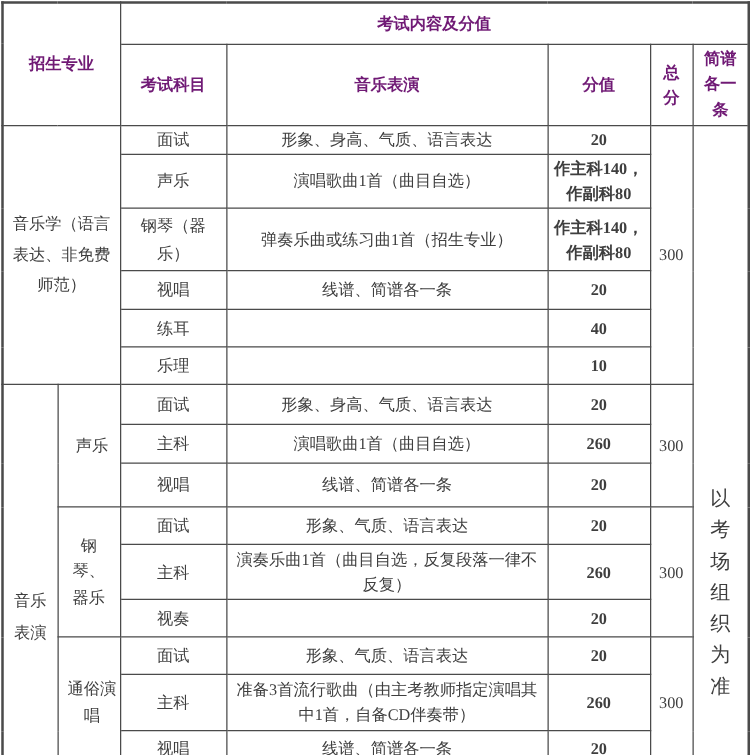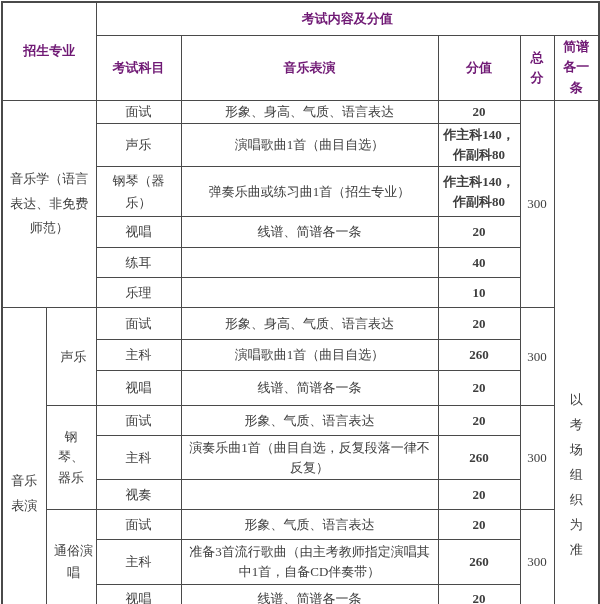--- a/index.html
+++ b/index.html
@@ -35,21 +35,21 @@
   .w30 { width: 30px; margin: 0 auto; word-break: break-all; line-height: 1.6; }
   .w46 { width: 46px; margin: 0 auto; word-break: break-all; line-height: 1.7; }
   .w56 { width: 56px; margin: 0 auto; word-break: break-all; line-height: 1.7; }
   .w82 { width: 82px; margin: 0 auto; word-break: break-all; line-height: 1.9; }
   .major2-label { width: 28px; margin: 26px auto 0; word-break: break-all; line-height: 1.9; }
   .vtext {
     width: 17px;
     margin: 195px auto 0;
     word-break: break-all;
     line-height: 25px;
-    font-size: 13px;
+    font-size: 16px;
   }
   td.score-num { font-size: 13px; font-weight: bold; }
   td.total-cell { padding: 0 1px; font-size: 13px; }
 </style>
 </head>
 <body>
 
 <div class="viewport">
   <table class="exam">
     <colgroup>

